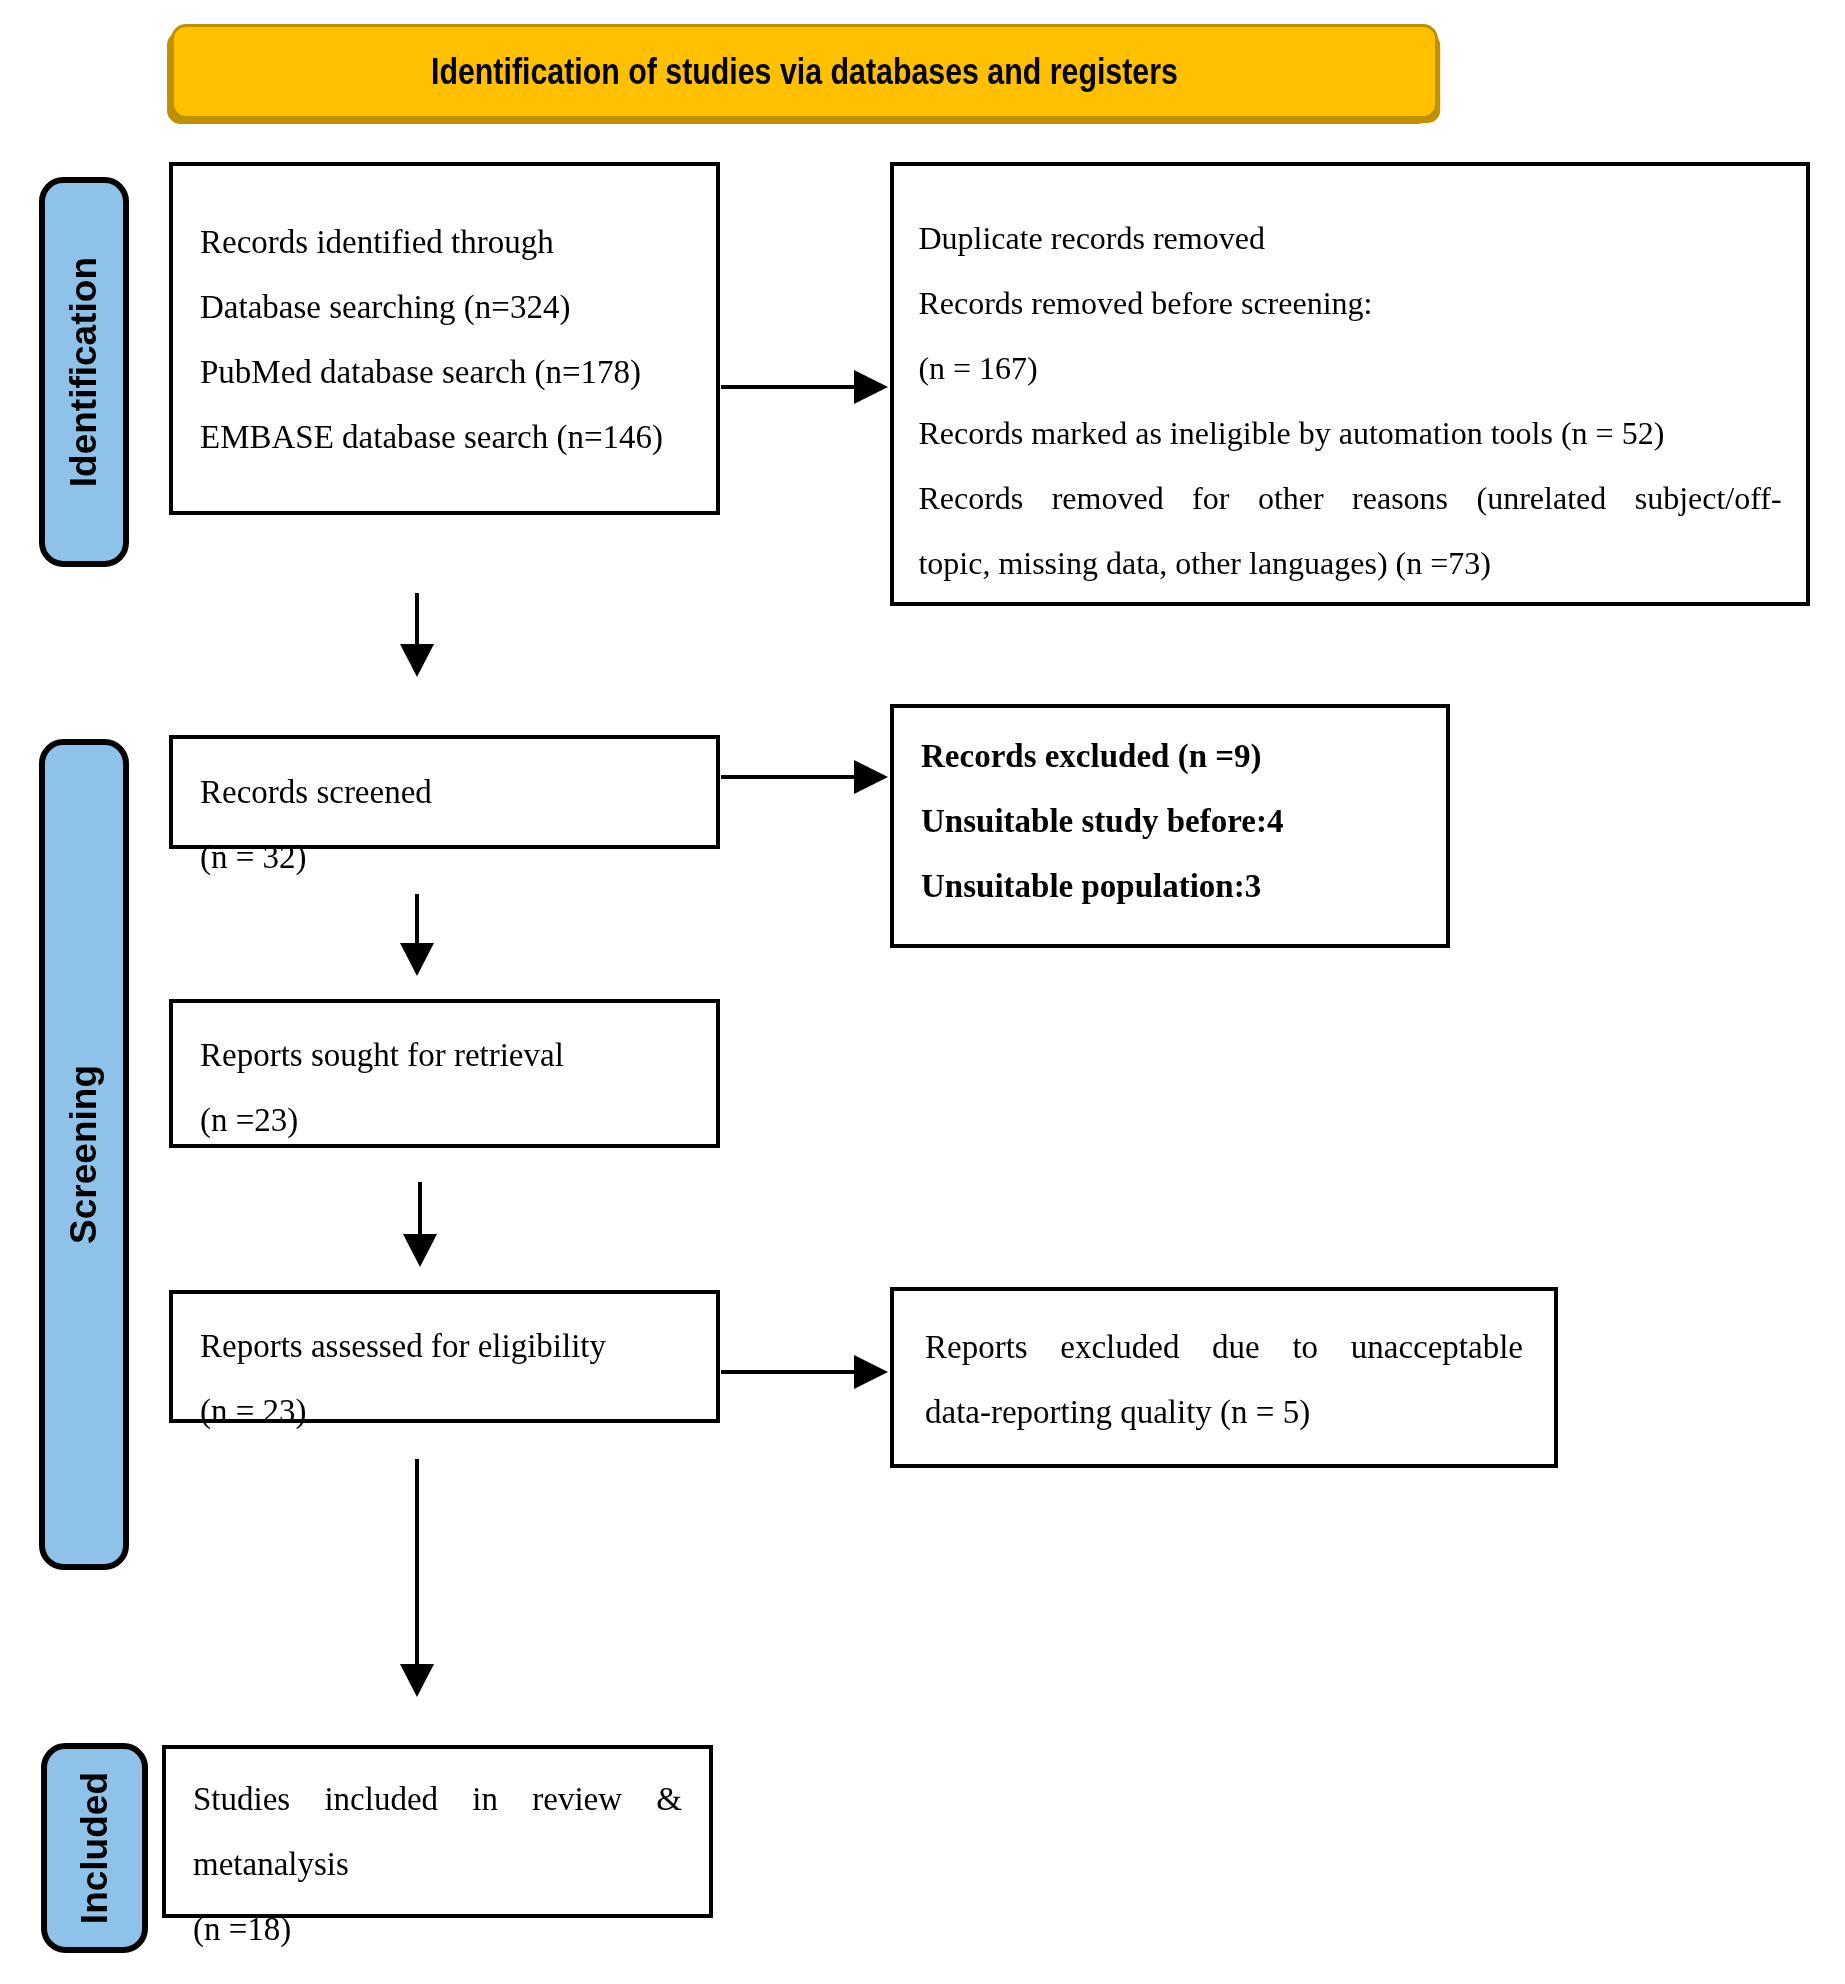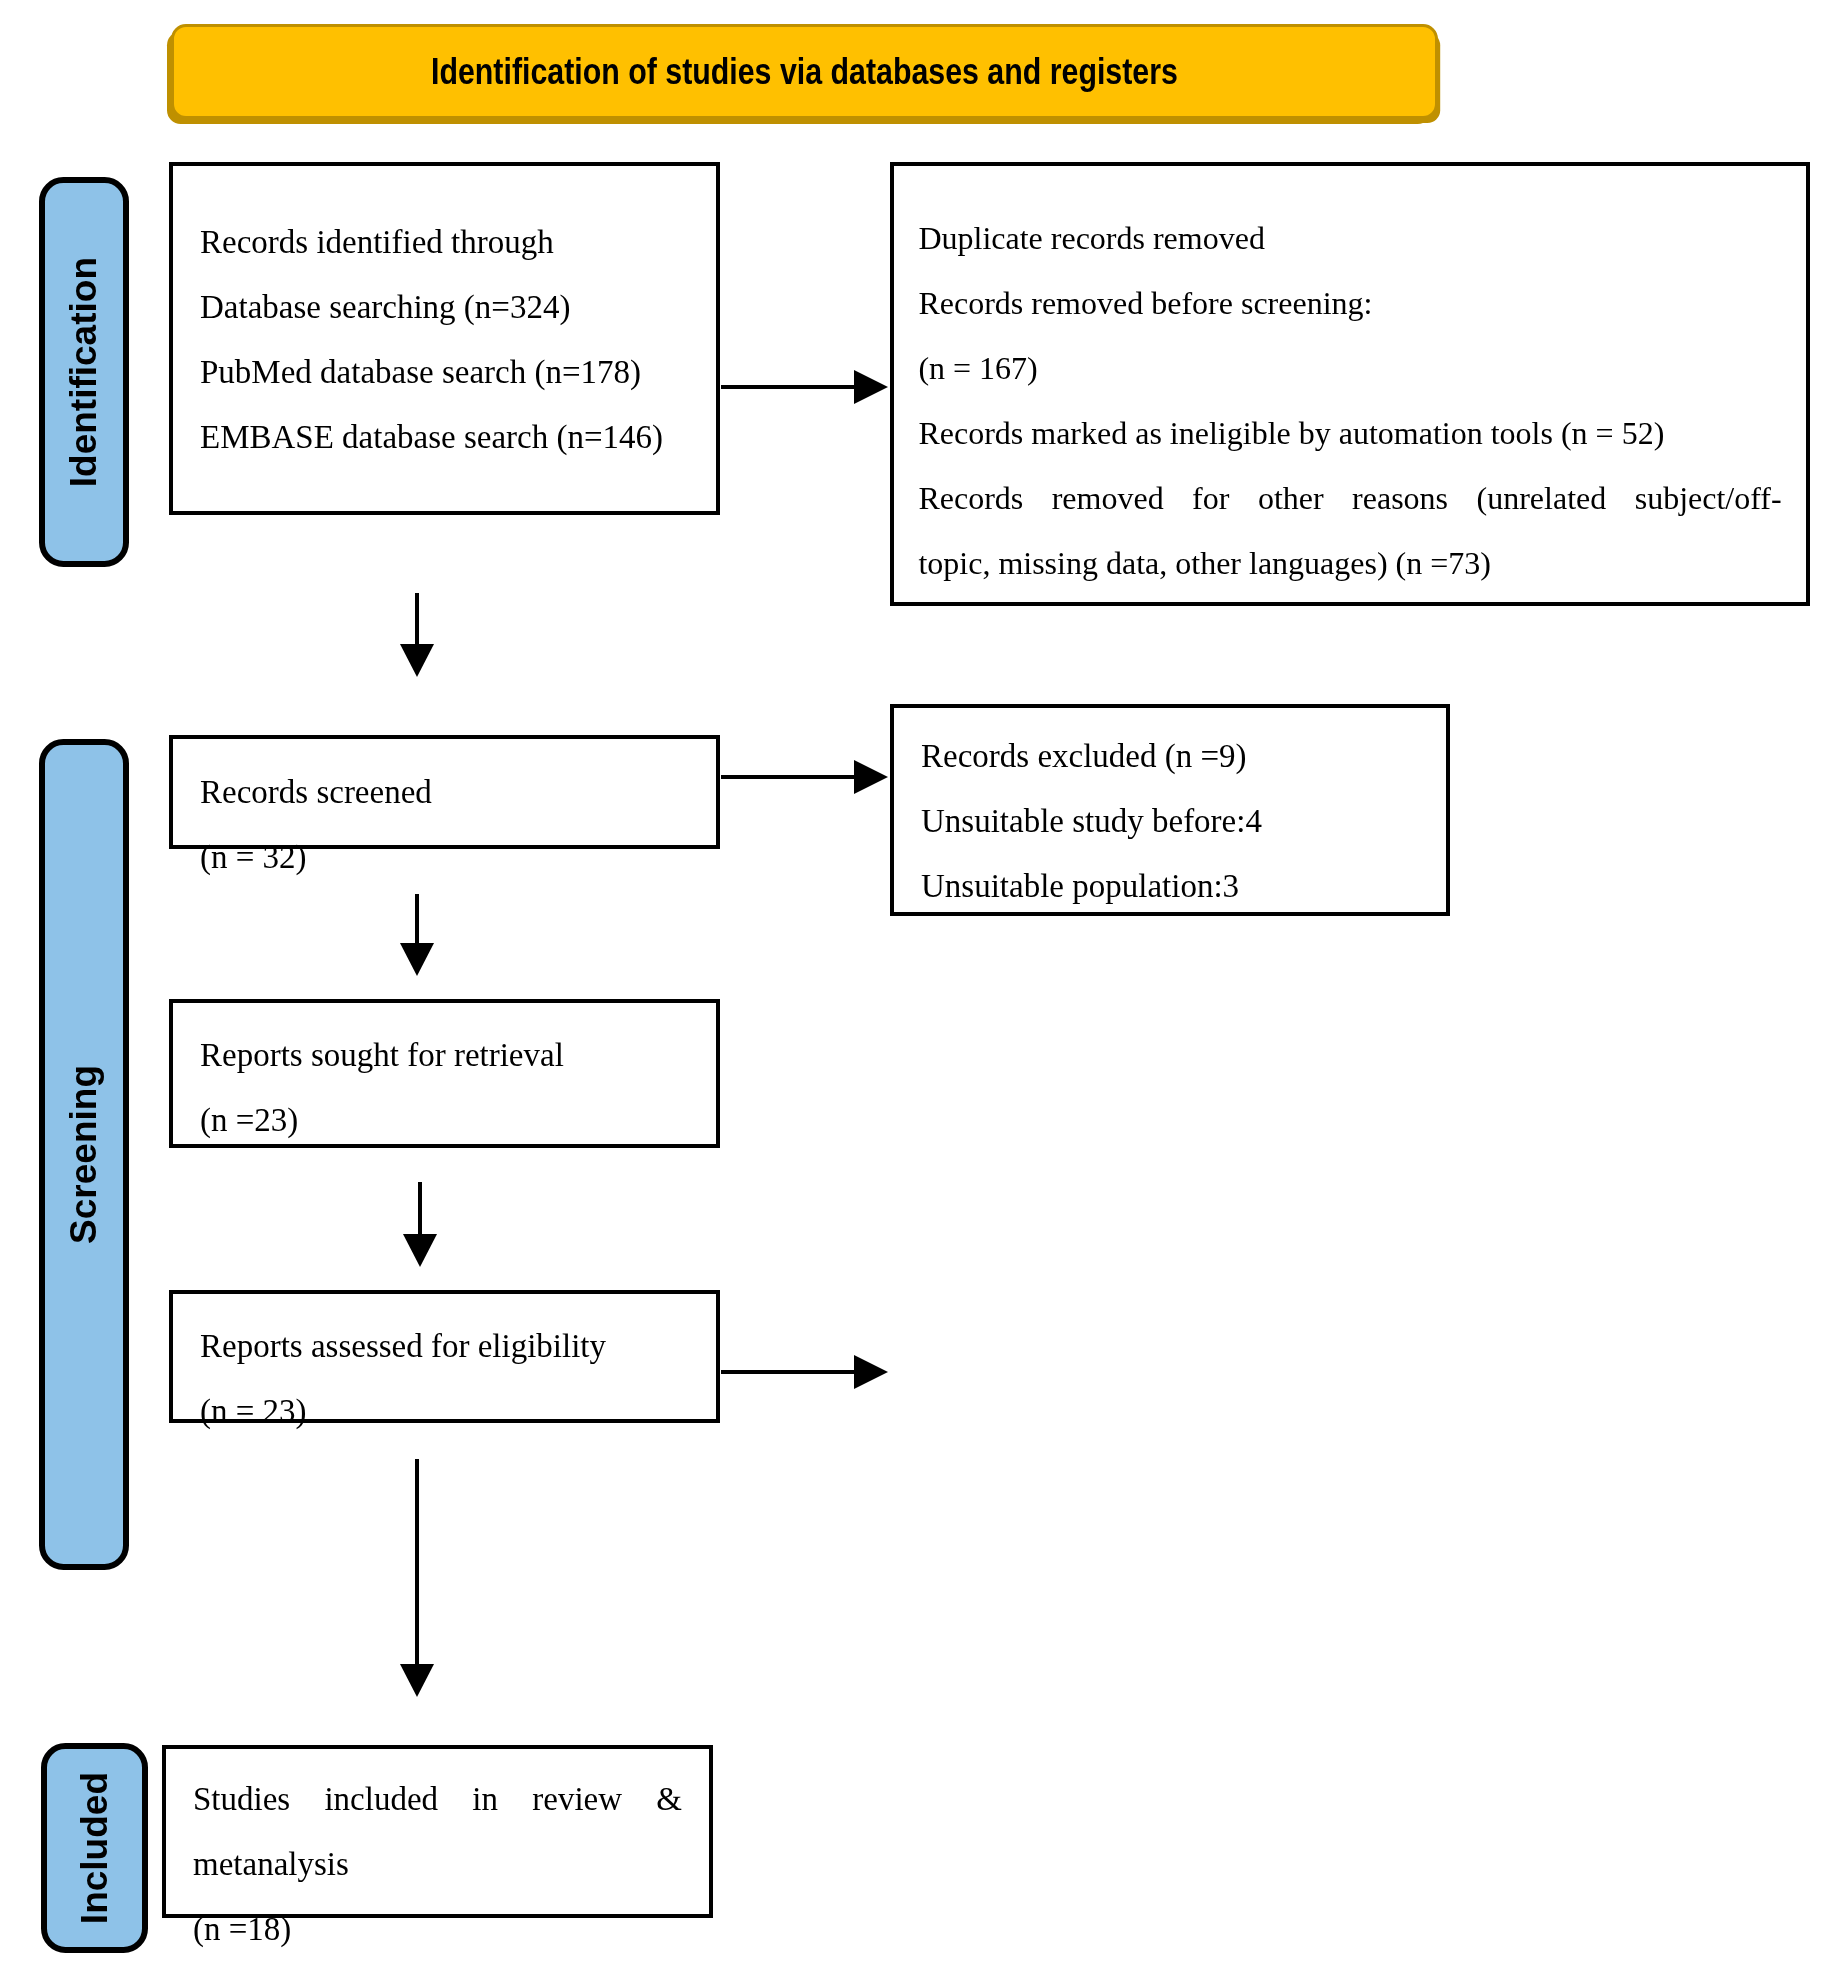--- a/index.html
+++ b/index.html
@@ -65,21 +65,21 @@
   }
   .box .ln { white-space: nowrap; }
   .box .ln.just {
     text-align: justify;
     text-align-last: justify;
   }
 
   .box-identified       { left: 169px;  top: 162px;  width: 551px; height: 353px;  padding: 44px 27px 0; }
   .box-removed          { left: 890px; top: 162px;  width: 920px; height: 444px; padding: 40px 24.4px 0; font-size: 32px; }
   .box-screened         { left: 169px;  top: 735px; width: 551px; height: 114px;  padding: 21px 27px 0; }
-  .box-records-excluded { left: 890px; top: 704px; width: 560px; height: 212px;  padding: 15.5px 27px 0; }
+  .box-records-excluded { left: 890px; top: 704px; width: 560px; height: 244px;  padding: 15.5px 27px 0; font-weight: bold; }
   .box-sought           { left: 169px;  top: 999px; width: 551px; height: 149px;  padding: 20.4px 27px 0; }
   .box-assessed         { left: 169px;  top: 1290px; width: 551px; height: 133px;  padding: 20.4px 27px 0; }
   .box-reports-excluded { left: 890px; top: 1287px; width: 668px; height: 181px;  padding: 24.4px 31px 0; }
   .box-included-studies { left: 162px;  top: 1745px; width: 551px; height: 173px;  padding: 18px 27px 0; }
 
   
   .arr { position: absolute; }
   .shaft-v { position: absolute; width: 4px; background: var(--line-color, #000); }
   .shaft-h { position: absolute; height: 4px; background: var(--line-color, #000); }
   .head-down {
@@ -144,20 +144,24 @@
   <div class="box box-sought">
     <div class="ln">Reports sought for retrieval</div>
     <div class="ln">(n =23)</div>
   </div>
 
   <div class="box box-assessed">
     <div class="ln">Reports assessed for eligibility</div>
     <div class="ln">(n = 23)</div>
   </div>
 
+  <div class="box box-reports-excluded">
+    <div class="ln just">Reports excluded due to unacceptable</div>
+    <div class="ln">data-reporting quality (n = 5)</div>
+  </div>
 
   <div class="box box-included-studies">
     <div class="ln just">Studies included in review &amp;</div>
     <div class="ln">metanalysis</div>
     <div class="ln">(n =18)</div>
   </div>
 
   <div class="arr">
     <div class="shaft-h" style="left:721px; top:385px; width:135px;"></div>
     <div class="head-right" style="left:854px; top:370px;"></div>

